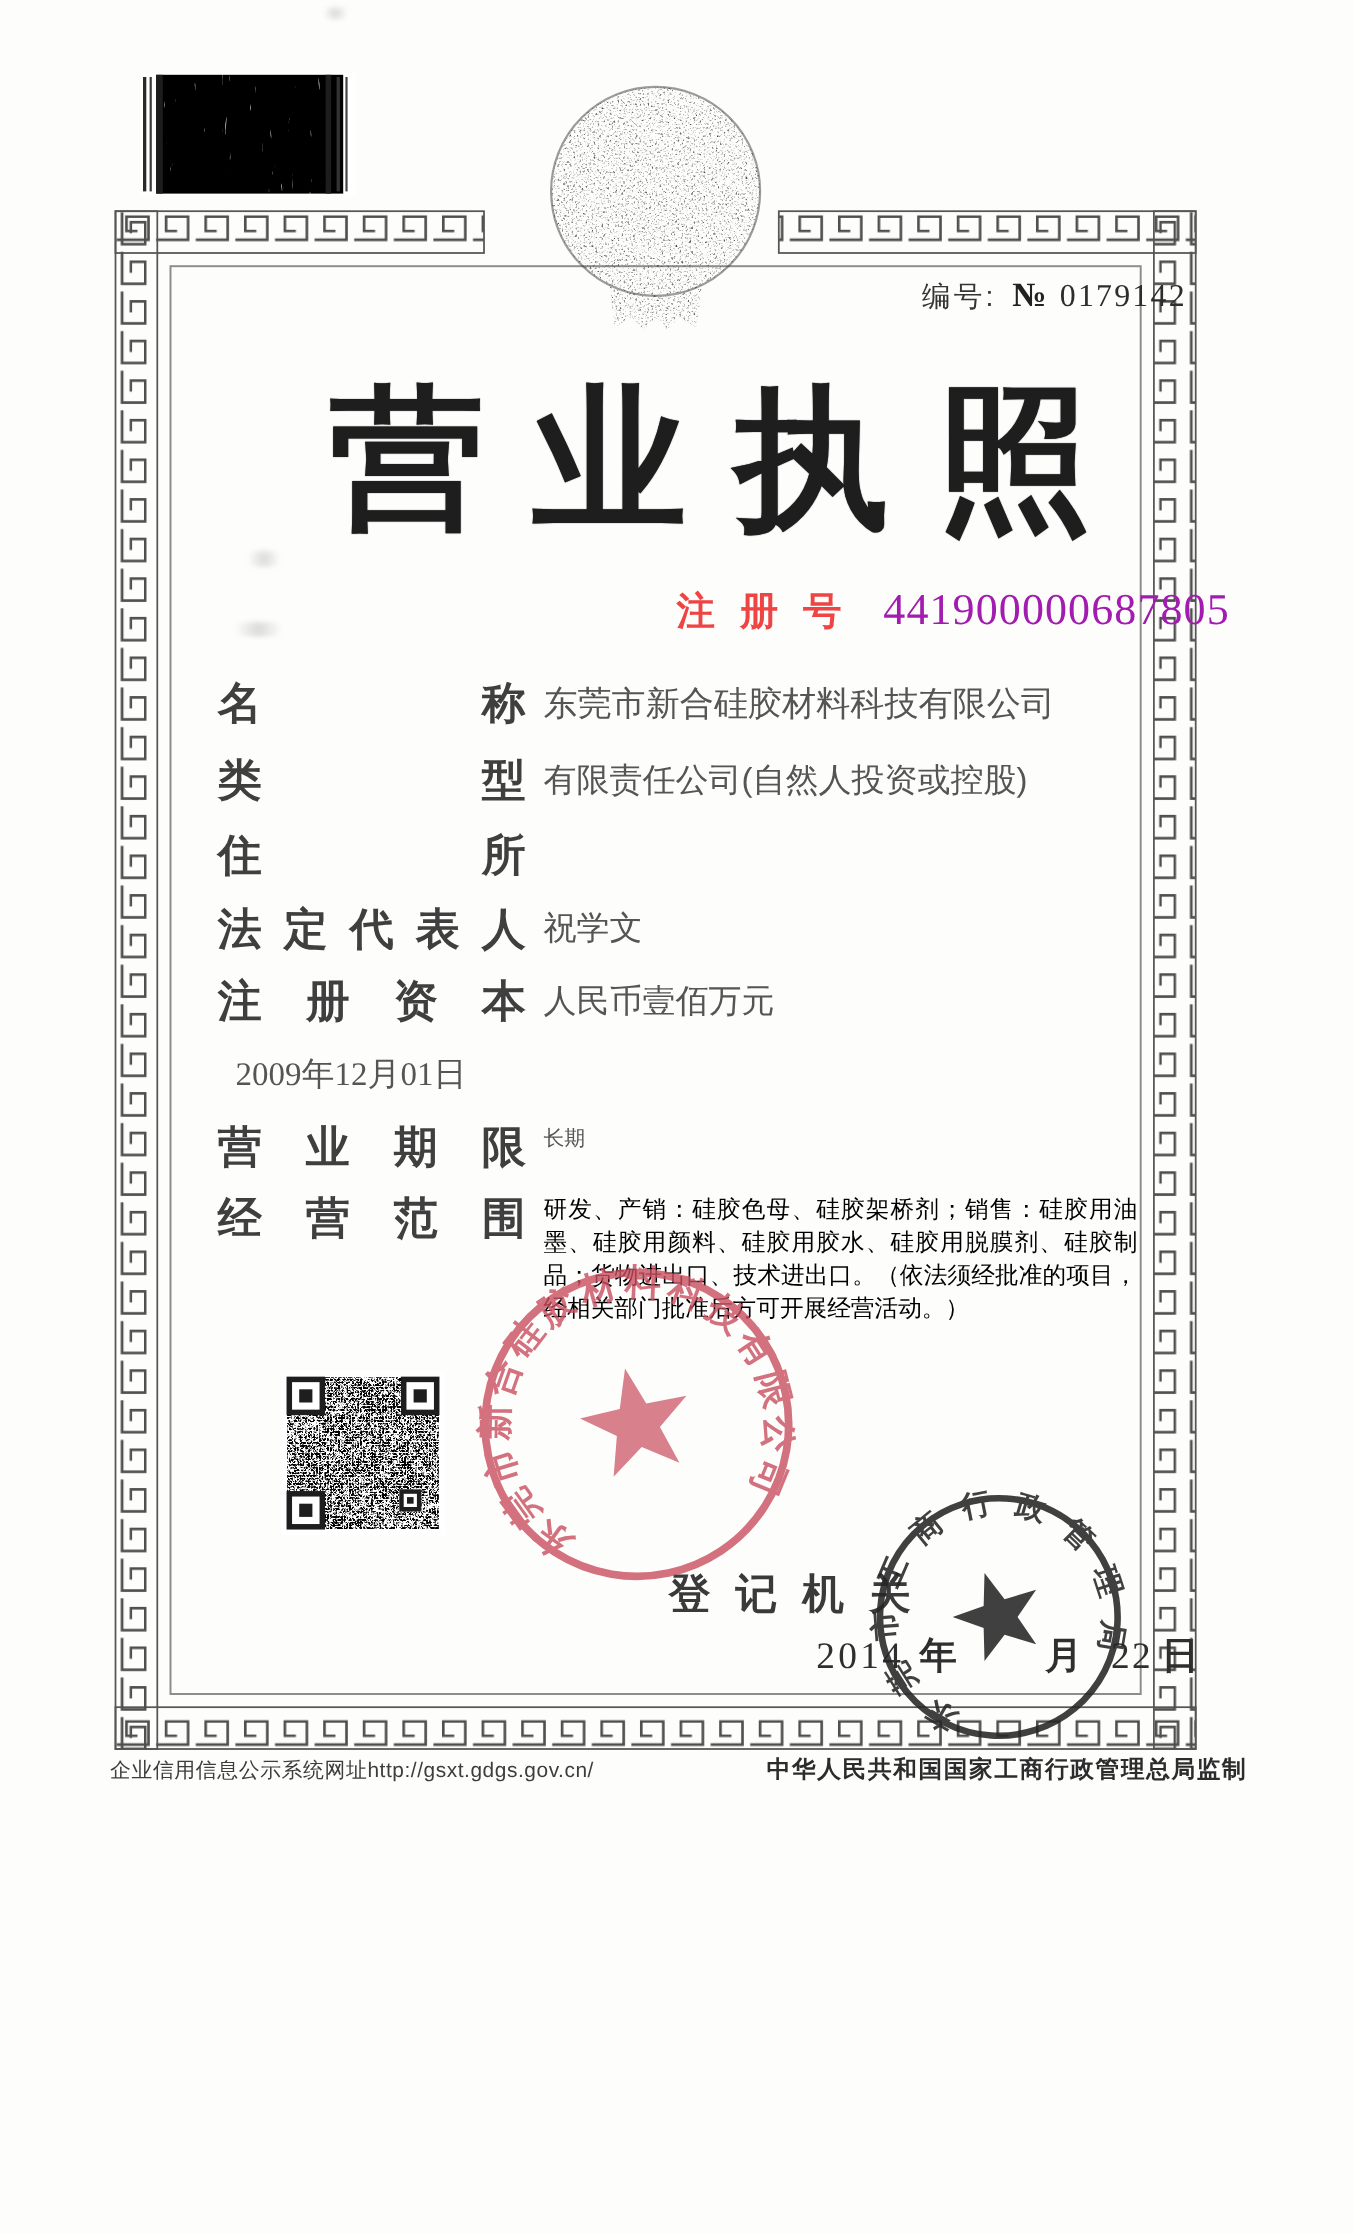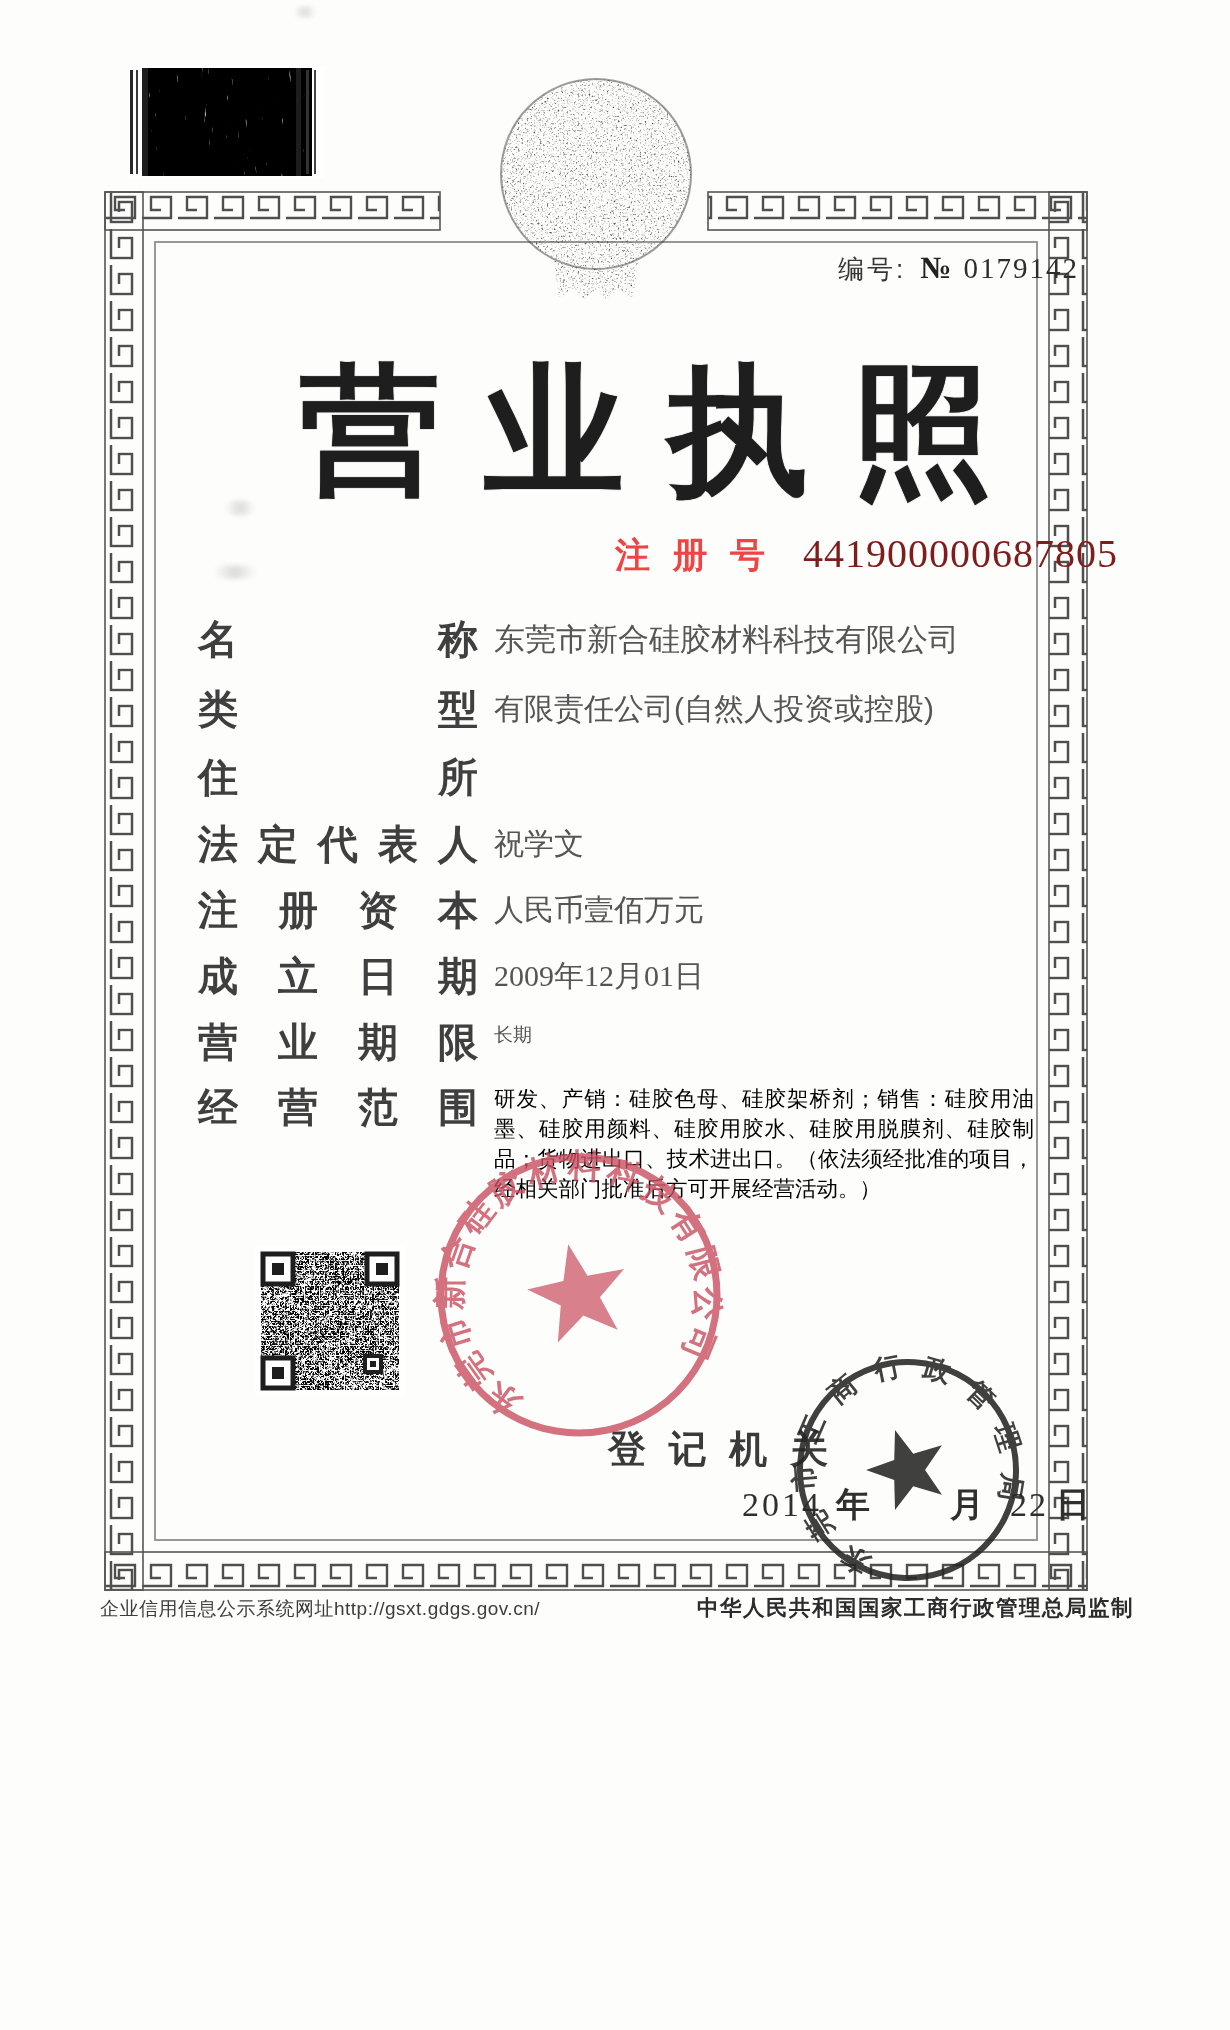--- a/index.html
+++ b/index.html
@@ -5,35 +5,35 @@
   html,body{margin:0;padding:0}
   body{
     width:1230px;height:2030px;position:relative;
     background:#fdfdfc;
     font-family:"Liberation Sans","DejaVu Sans",sans-serif;
     color:#3c3c3c;overflow:hidden;
   }
   .abs{position:absolute}
   
   .cert-title{
-    left:300px;top:338px;
+    left:300px;top:324px;
     font-size:140px;font-weight:800;letter-spacing:44px;
     color:#1e1e1e;white-space:nowrap;
     text-shadow:0 0 1px #333;
   }
   
   .serial-row{left:838px;top:250px;display:flex;align-items:baseline;white-space:nowrap}
   .serial-label{font-size:26px;color:#353535;letter-spacing:3px}
   .serial-sym{font-family:"Liberation Serif",serif;font-weight:700;font-size:31px;color:#222;margin-left:14px}
   .serial-num{font-family:"Liberation Serif",serif;font-size:29px;color:#2d2d2d;letter-spacing:2px;margin-left:12px}
   
   .regno-row{left:615px;top:530px;display:flex;align-items:baseline;white-space:nowrap}
   .regno-label{width:150px;font-size:35px;font-weight:600;color:#ef4444;
     text-align:justify;text-align-last:justify;display:inline-block}
-  .regno-value{font-family:"Liberation Serif",serif;font-size:40px;color:#7f1d1d;letter-spacing:1px;margin-left:38px}
+  .regno-value{font-family:"Liberation Serif",serif;font-size:40px;color:#a21caf;letter-spacing:1px;margin-left:38px}
   
   .frow{left:198px;display:flex;align-items:flex-start;white-space:nowrap}
   .flabel{
     width:280px;flex:0 0 280px;
     font-size:40px;font-weight:600;color:#3f3f3f;
     text-align:justify;text-align-last:justify;display:inline-block;
   }
   .fvalue{margin-left:16px;color:#555;padding-top:7px}
   .v-name{font-size:31px}
   .v-type{font-size:30px}
@@ -152,21 +152,20 @@
 </div>
 <div class="abs frow" style="top:817px">
   <span class="flabel">法定代表人</span>
   <span class="fvalue v-rep">祝学文</span>
 </div>
 <div class="abs frow" style="top:883px">
   <span class="flabel">注册资本</span>
   <span class="fvalue v-cap">人民币壹佰万元</span>
 </div>
 <div class="abs frow" style="top:949px">
-  <span class="flabel">成立日期</span>
   <span class="fvalue v-date">2009年12月01日</span>
 </div>
 <div class="abs frow" style="top:1015px">
   <span class="flabel">营业期限</span>
   <span class="fvalue v-term">长期</span>
 </div>
 <div class="abs frow" style="top:1080px">
   <span class="flabel">经营范围</span>
   <span class="fvalue v-scope">研发、产销：硅胶色母、硅胶架桥剂；销售：硅胶用油墨、硅胶用颜料、硅胶用胶水、硅胶用脱膜剂、硅胶制品；货物进出口、技术进出口。（依法须经批准的项目，经相关部门批准后方可开展经营活动。）</span>
 </div>

